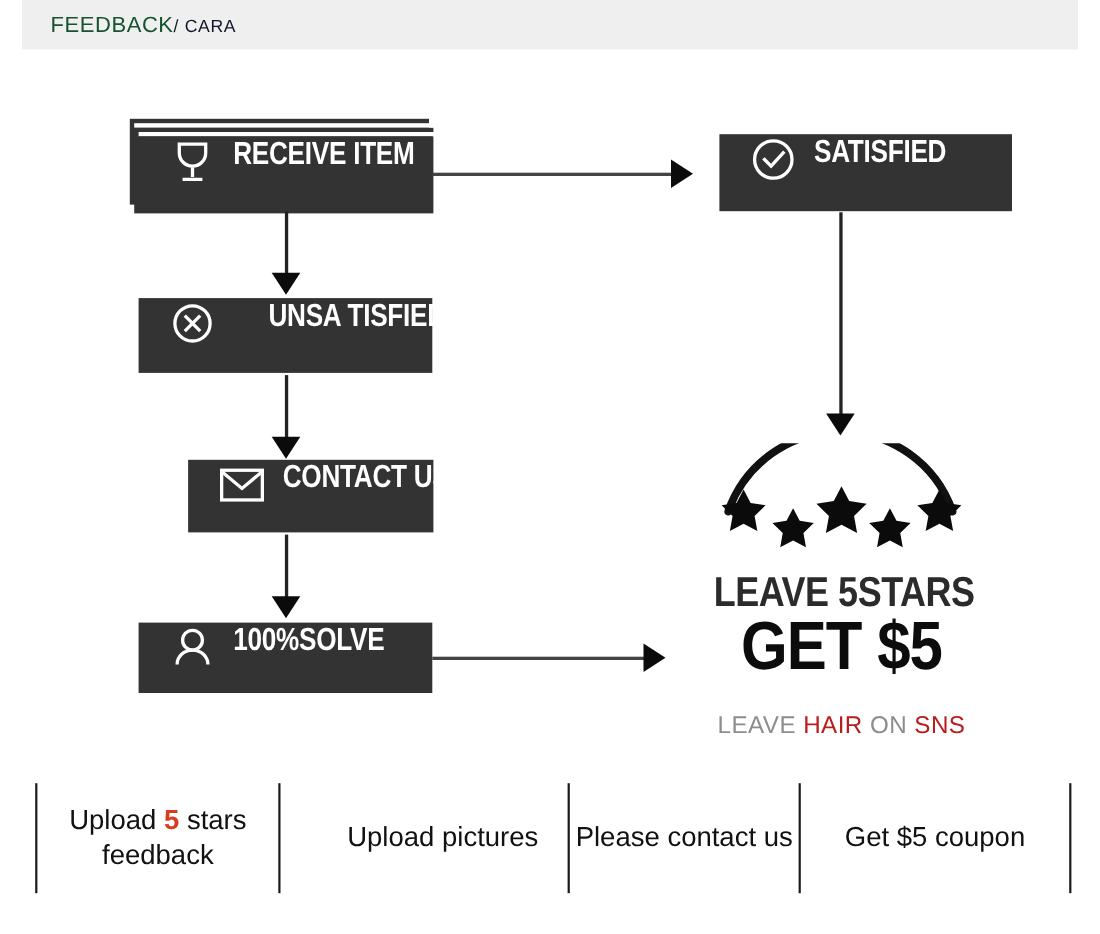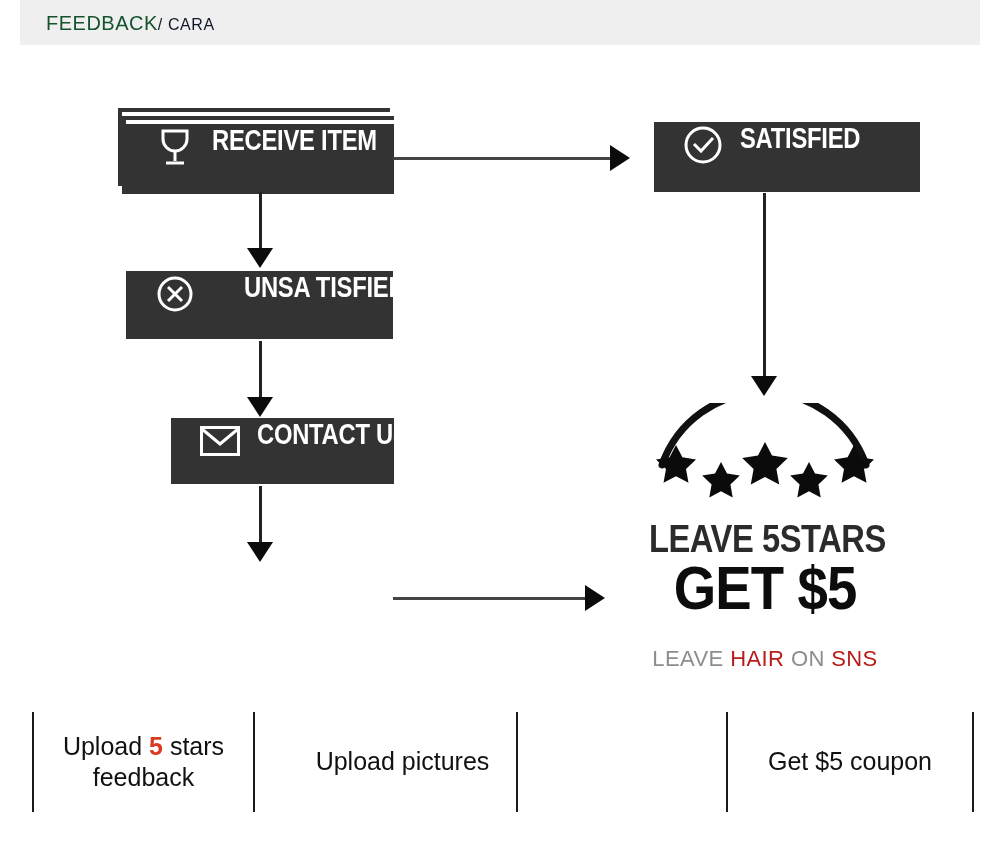--- a/index.html
+++ b/index.html
@@ -281,20 +281,29 @@
       </svg>
     </span>
     <span class="bx-label">CONTACT US</span>
   </div>
 
   <div class="arrow-v" style="left:246px; top:486px; width:28px; height:76px;">
     <div class="shaft" style="height:58px;"></div>
     <div class="head"></div>
   </div>
 
+  <div class="flow-box" style="left:126px; top:566px; width:267px; height:64px;">
+    <span class="bx-icon">
+      <svg width="38" height="38" viewBox="0 0 38 38">
+        <circle cx="19" cy="12" r="9" fill="none" stroke="#ffffff" stroke-width="3"></circle>
+        <path d="M5 34 A14 13 0 0 1 33 34" fill="none" stroke="#ffffff" stroke-width="3"></path>
+      </svg>
+    </span>
+    <span class="bx-label">100%SOLVE</span>
+  </div>
 
   <div class="arrow-h" style="left:393px; top:584px; width:212px; height:28px;">
     <div class="shaft" style="width:195px;"></div>
     <div class="head"></div>
   </div>
 
   <div class="flow-box" style="left:654px; top:122px; width:266px; height:70px;">
     <span class="bx-icon">
       <svg width="42" height="42" viewBox="0 0 42 42">
         <circle cx="21" cy="21" r="17" fill="none" stroke="#ffffff" stroke-width="3"></circle>
@@ -341,19 +350,22 @@
     <div class="bcell" style="left:34px; width:219px;">
       <div>
         <span>Upload </span><span class="red">5</span><span> stars feedback</span>
       </div>
     </div>
 
     <div class="bcell" style="left:255px; width:295px;">
       <div>Upload pictures</div>
     </div>
 
+    <div class="bcell" style="left:518px; width:208px;">
+      <div>Please contact us</div>
+    </div>
 
     <div class="bcell" style="left:728px; width:244px;">
       <div>Get $5 coupon</div>
     </div>
   </div>
 
 </div>
 
 </body></html>

